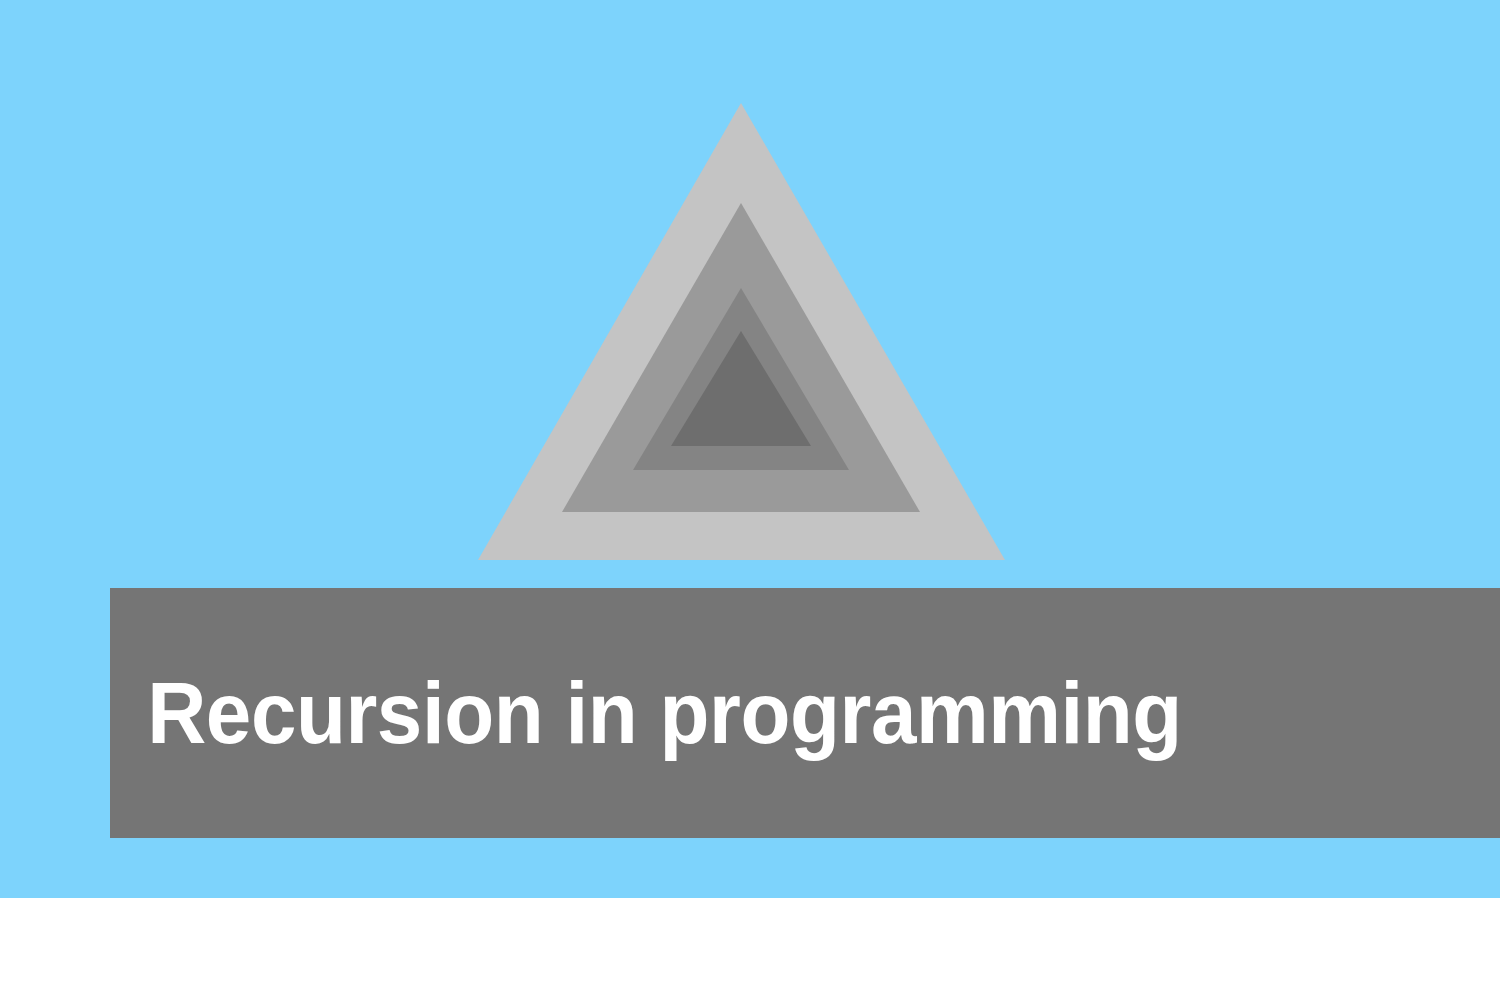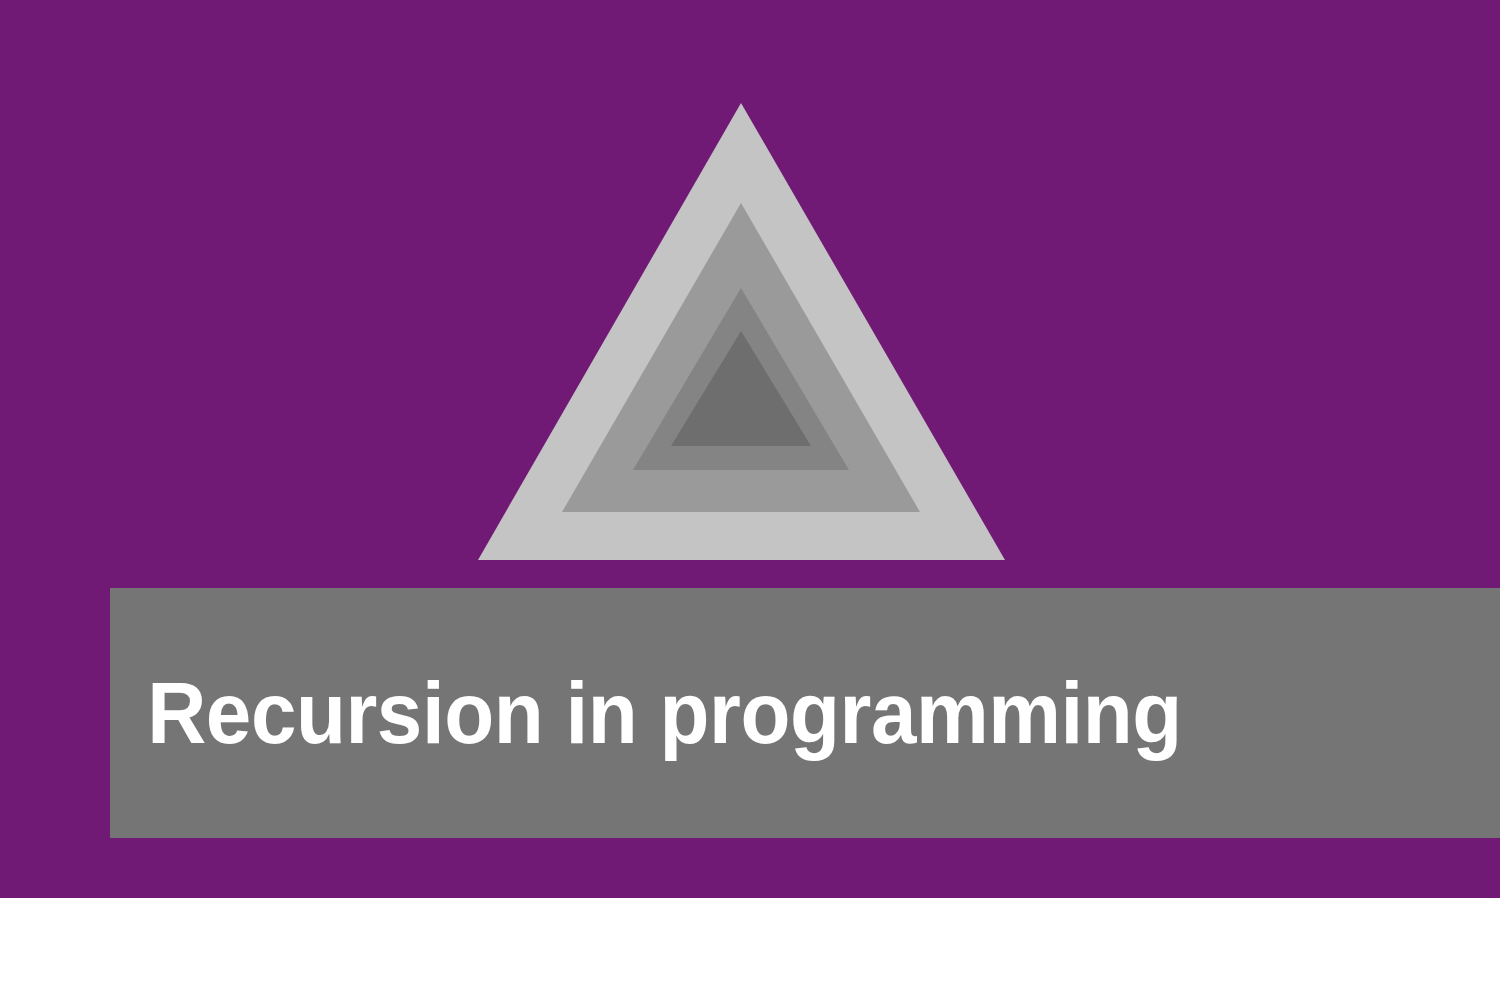--- a/index.html
+++ b/index.html
@@ -55,21 +55,21 @@
     line-height: 1.0;
     letter-spacing: -0.5px;
     white-space: nowrap;
     transform: scaleX(0.93);
     transform-origin: left center;
   }
 </style>
 </head>
 <body>
 
-<div id="slide" style="background: #701a75; width: 1500px; height: 898px;">
+<div id="slide" style="background: #7dd3fc; width: 1500px; height: 898px;">
 
   <div id="figure">
     <svg viewBox="0 0 1500 1000" xmlns="http://www.w3.org/2000/svg">
       <polygon points="741,103 478,560 1005,560" fill="#c4c4c4"></polygon>
       <polygon points="741,203 562,512 920,512" fill="#9a9a9a"></polygon>
       <polygon points="741,288 633,470 849,470" fill="#848484"></polygon>
       <polygon points="741,331 671,446 811,446" fill="#6e6e6e"></polygon>
     </svg>
   </div>
 

